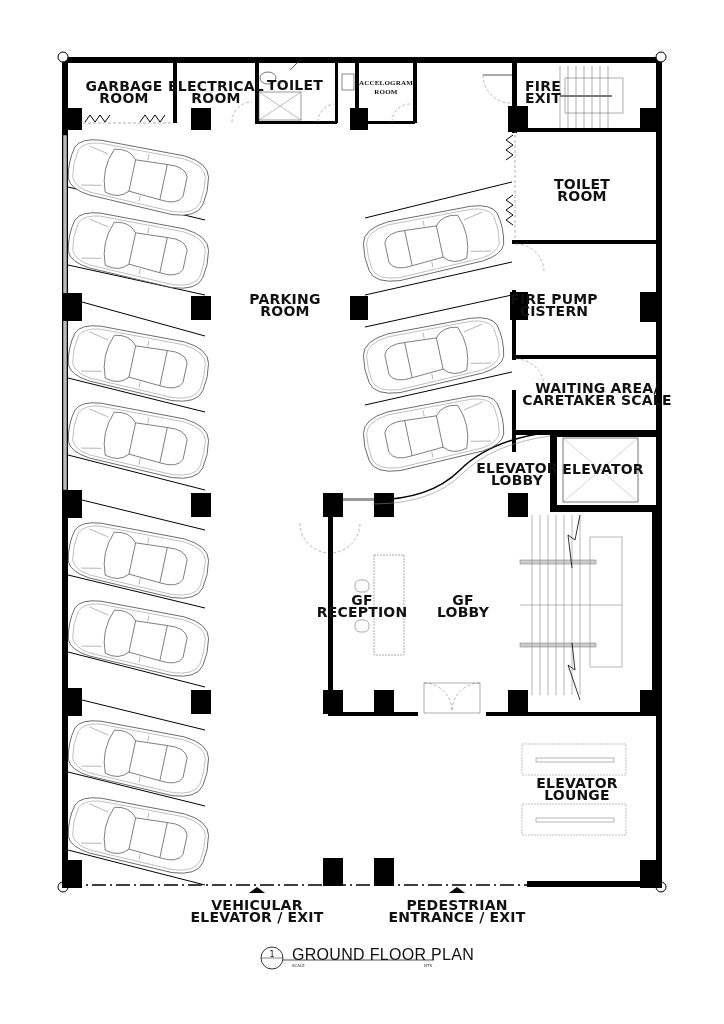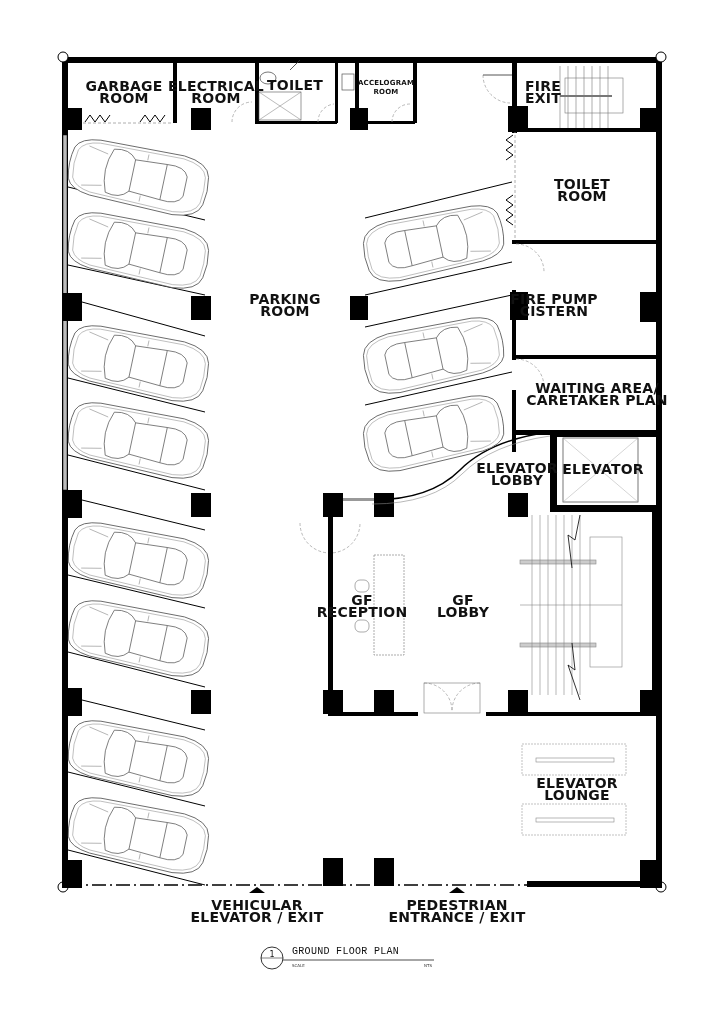--- a/index.html
+++ b/index.html
@@ -1,20 +1,20 @@
 <!DOCTYPE html>
 <html><head>
 <meta charset="utf-8">
 <style>
   html,body{margin:0;padding:0;background:#fff;}
   body{width:724px;height:1024px;position:relative;overflow:hidden;font-family:"DejaVu Sans",sans-serif;}
   svg{position:absolute;left:0;top:0;}
   .lbl{position:absolute;font-family:"DejaVu Sans",sans-serif;font-weight:bold;font-size:14px;line-height:12px;text-align:center;color:#111;white-space:pre;transform:translate(-50%,-50%);letter-spacing:0.2px;}
-  .lbl.sm{font-size:7px;line-height:9px;}
-  .title{position:absolute;left:292px;top:946px;font-family:Liberation Mono, monospace;font-size:10px;color:#111;letter-spacing:0.3px;}
+  .lbl.sm{font-size:7px;line-height:9px;font-family:Liberation Serif, serif;}
+  .title{position:absolute;left:292px;top:946px;font-family:Liberation Sans, sans-serif;font-size:16px;color:#111;letter-spacing:0.3px;}
   .scale{position:absolute;font-family:"DejaVu Sans",sans-serif;font-size:4px;color:#333;}
   .num{position:absolute;left:265px;top:950px;width:14px;text-align:center;font-family:"DejaVu Sans",sans-serif;font-size:8px;color:#111;}
 </style>
 </head>
 <body>
 
 <svg width="724" height="1024" viewBox="0 0 724 1024">
   <defs>
     <g id="car">
 
@@ -237,21 +237,21 @@
 ROOM</div>
 <div class="lbl" style="left:543px;top:92px">FIRE
 EXIT</div>
 <div class="lbl" style="left:582px;top:190px">TOILET
 ROOM</div>
 <div class="lbl" style="left:285px;top:305px">PARKING
 ROOM</div>
 <div class="lbl" style="left:554px;top:305px">FIRE PUMP
 CISTERN</div>
 <div class="lbl" style="left:597px;top:394px">WAITING AREA/
-CARETAKER PLAN</div>
+CARETAKER SCALE</div>
 <div class="lbl" style="left:517px;top:474px">ELEVATOR
 LOBBY</div>
 <div class="lbl" style="left:603px;top:469px">ELEVATOR</div>
 <div class="lbl" style="left:362px;top:606px">GF
 RECEPTION</div>
 <div class="lbl" style="left:463px;top:606px">GF
 LOBBY</div>
 <div class="lbl" style="left:577px;top:789px">ELEVATOR
 LOUNGE</div>
 

